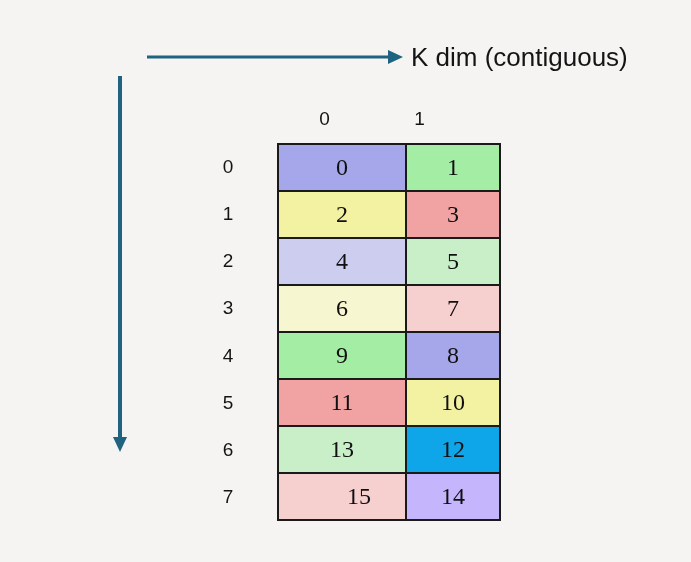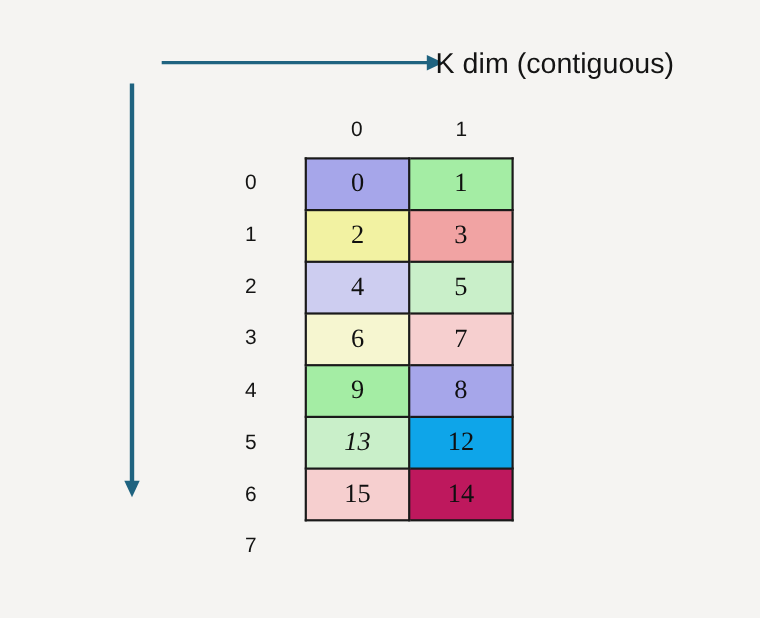--- a/index.html
+++ b/index.html
@@ -28,21 +28,21 @@
     fill:var(--arrow,#1f6380);
     stroke:none;
   }
   .axis-label{
     position:absolute;
     font-size:26px;
     line-height:30px;
     color:#141414;
     white-space:nowrap;
   }
-  .k-label{ left:396px; top:42px; }
+  .k-label{ left:411px; top:42px; }
   .mn-label{ left:47px; top:451px; }
 
   .col-headers{
     position:absolute;
     left:277px; top:108px;
     width:190px; height:28px;
     display:flex;
     font-size:19px;
   }
   .col-headers span{
@@ -130,23 +130,27 @@
       </tr>
       <tr>
         <td style="background-color: rgb(246, 246, 208);">6</td>
         <td style="background-color: rgb(246, 207, 207);">7</td>
       </tr>
       <tr>
         <td style="background-color: rgb(164, 237, 164);">9</td>
         <td style="background-color: rgb(166, 166, 234);">8</td>
       </tr>
       <tr>
-        <td style="background-color: rgb(201, 239, 201); font-style: italic;">13</td>
+        <td style="background-color: rgb(241, 163, 163);">11</td>
+        <td style="background-color: rgb(242, 242, 162);">10</td>
+      </tr>
+      <tr>
+        <td style="background-color: rgb(201, 239, 201);">13</td>
         <td style="background-color: #0ea5e9;">12</td>
       </tr>
       <tr>
-        <td style="background-color: rgb(246, 207, 207);">15</td>
-        <td style="background-color: #be185d; margin-left: 15px;">14</td>
+        <td style="background-color: rgb(246, 207, 207); padding-left: 34px;">15</td>
+        <td style="background-color: #c4b5fd; margin-left: 15px;">14</td>
       </tr>
     </tbody>
   </table>
 
 </div>
 
 </body></html>

